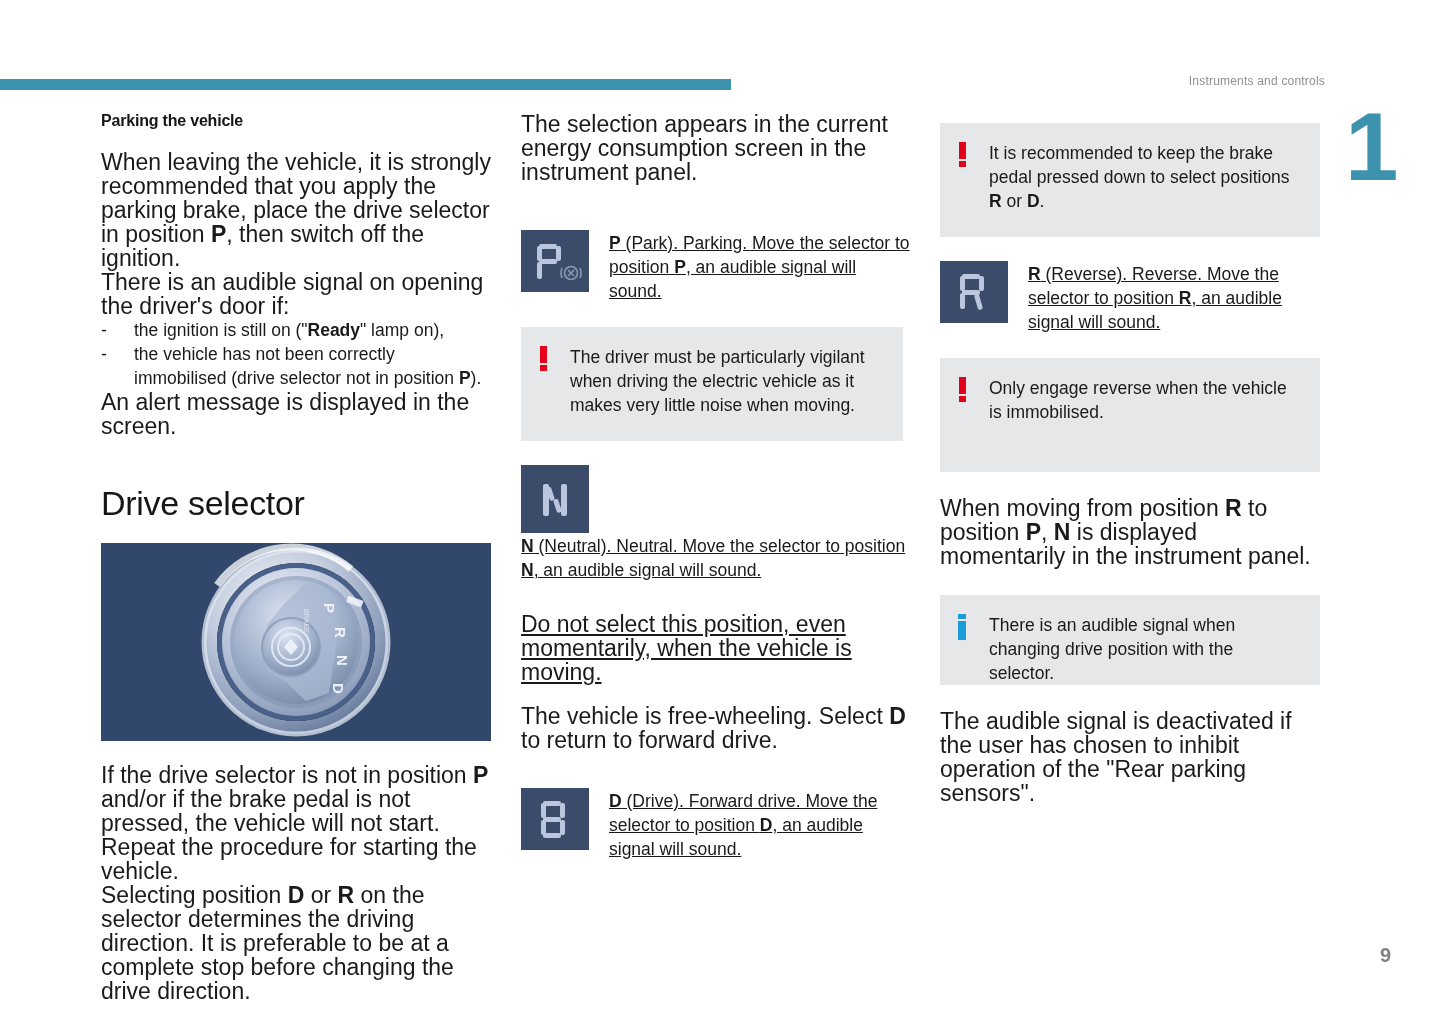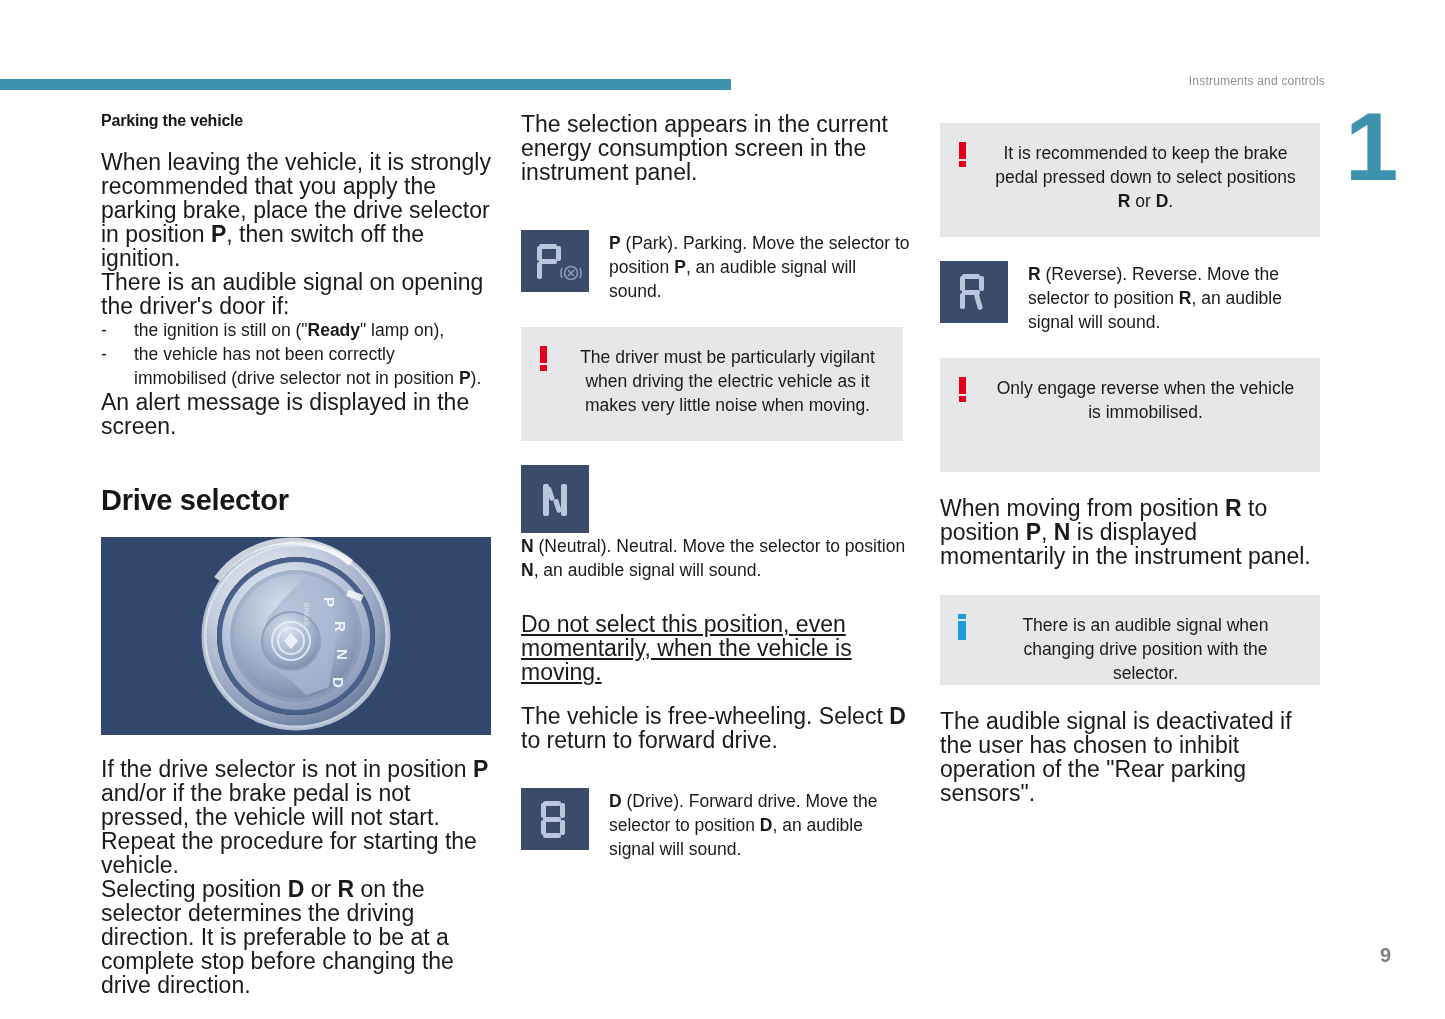--- a/index.html
+++ b/index.html
@@ -71,22 +71,22 @@
   .col-3 { left: 940px;  width: 388px; }
 
   h2.section-title {
     font-size: 16px;
     font-weight: bold;
     margin: 0 0 20px 0;
     letter-spacing: -0.2px;
     color: #161616;
   }
   h1.section-title-big {
-    font-size: 29px;
-    font-weight: bold;
+    font-size: 34px;
+    font-weight: normal;
     margin: 0 0 20px 0;
     letter-spacing: -0.3px;
     color: #161616;
   }
   p.body {
     font-size: 23px;
     line-height: 24px;
     margin: 0 0 20px 0;
     color: #1a1a1a;
   }
@@ -116,20 +116,21 @@
     margin: 0 0 22px 0;
     position: relative;
     overflow: hidden;
   }
 
   
   .gear-row {
     display: flex;
     align-items: flex-start;
     margin: 0 0 24px 0;
+    text-decoration: underline;
   }
   .gear-tile {
     width: 68px;
     height: 62px;
     flex: 0 0 68px;
     background: #3b4c6b;
     margin-right: 20px;
     position: relative;
   }
   .gear-tile svg { display:block; width:100%; height:100%; }
@@ -141,21 +142,20 @@
 
   
   .notice {
     background: #e6e7e9;
     position: relative;
     padding: 18px 18px 18px 49px;
     margin: 0 8px 24px 0;
     font-size: 17.5px;
     line-height: 24px;
     box-sizing: border-box;
-    text-align: center;
   }
   .notice .mark {
     position: absolute;
     left: 17px;
     top: 19px;
     width: 12px;
     height: 26px;
   }
   .bang-body {
     position: absolute;

